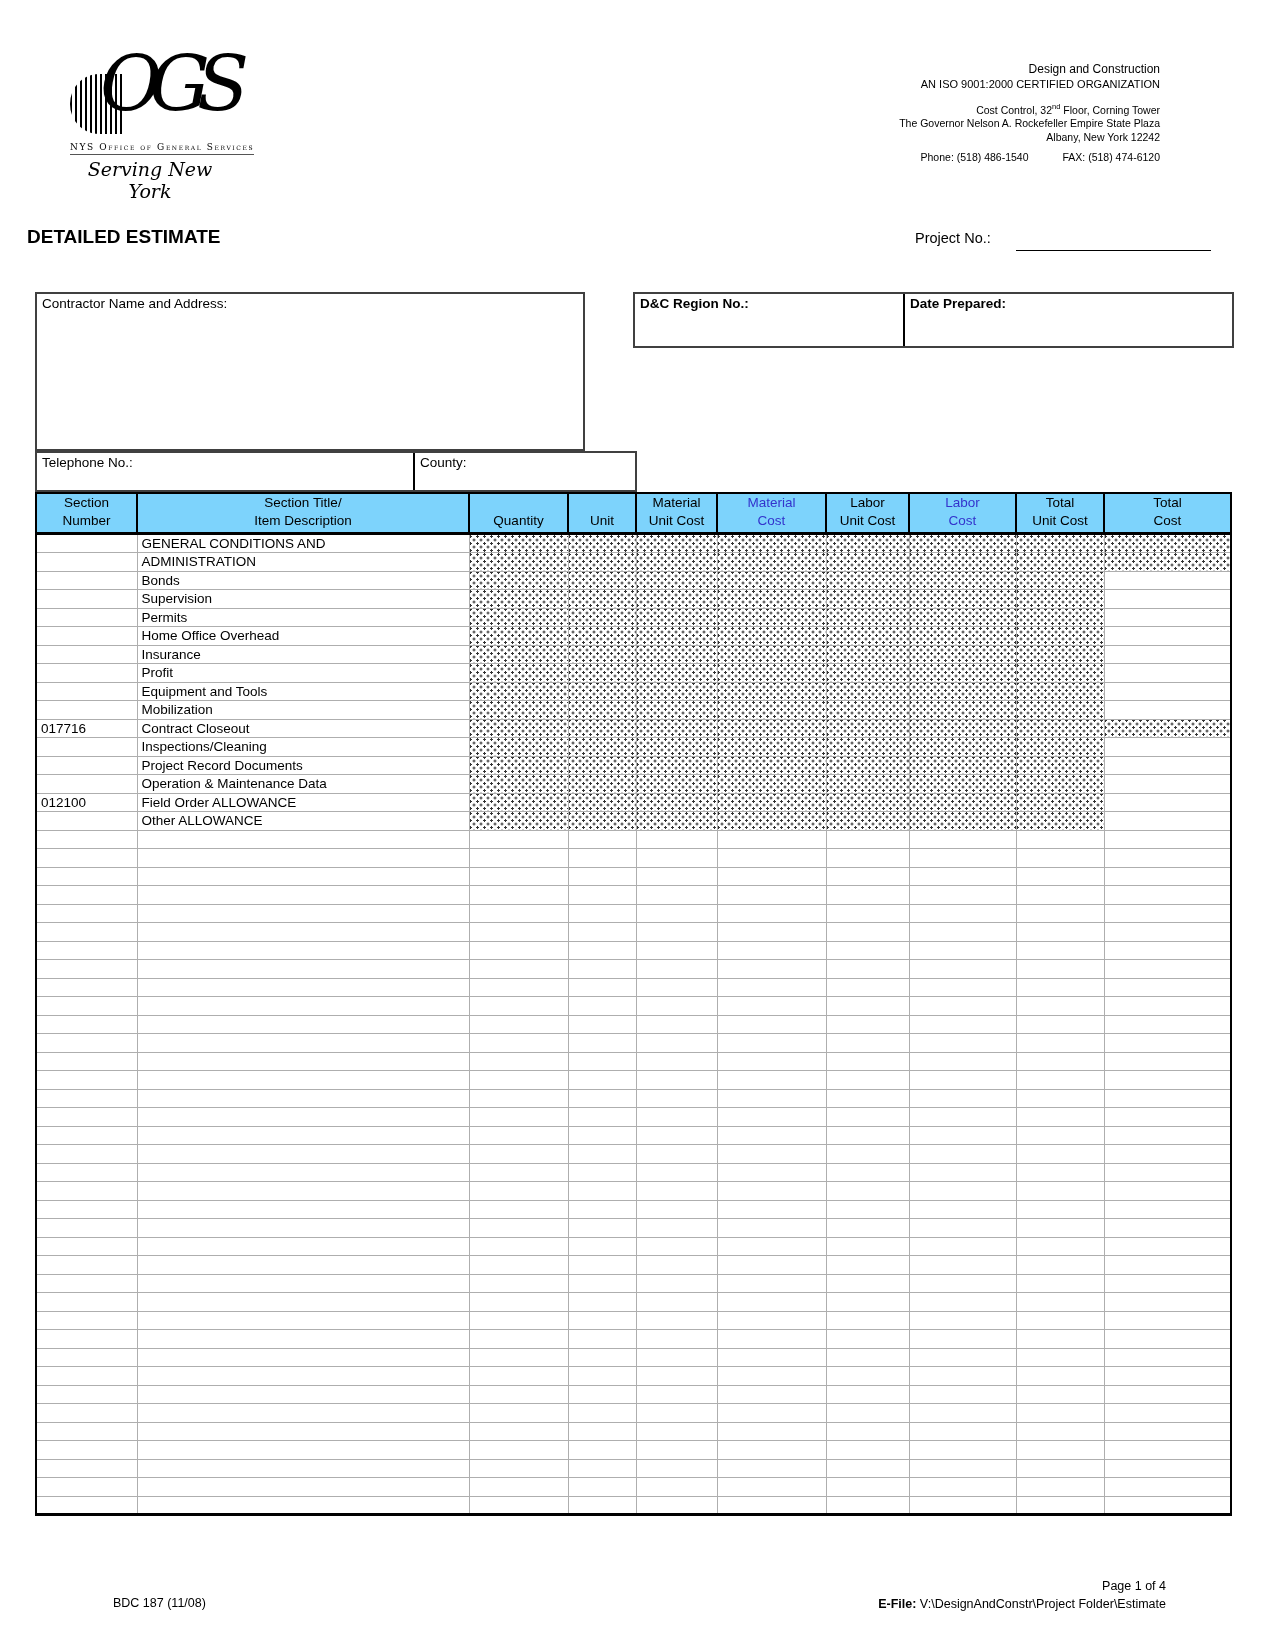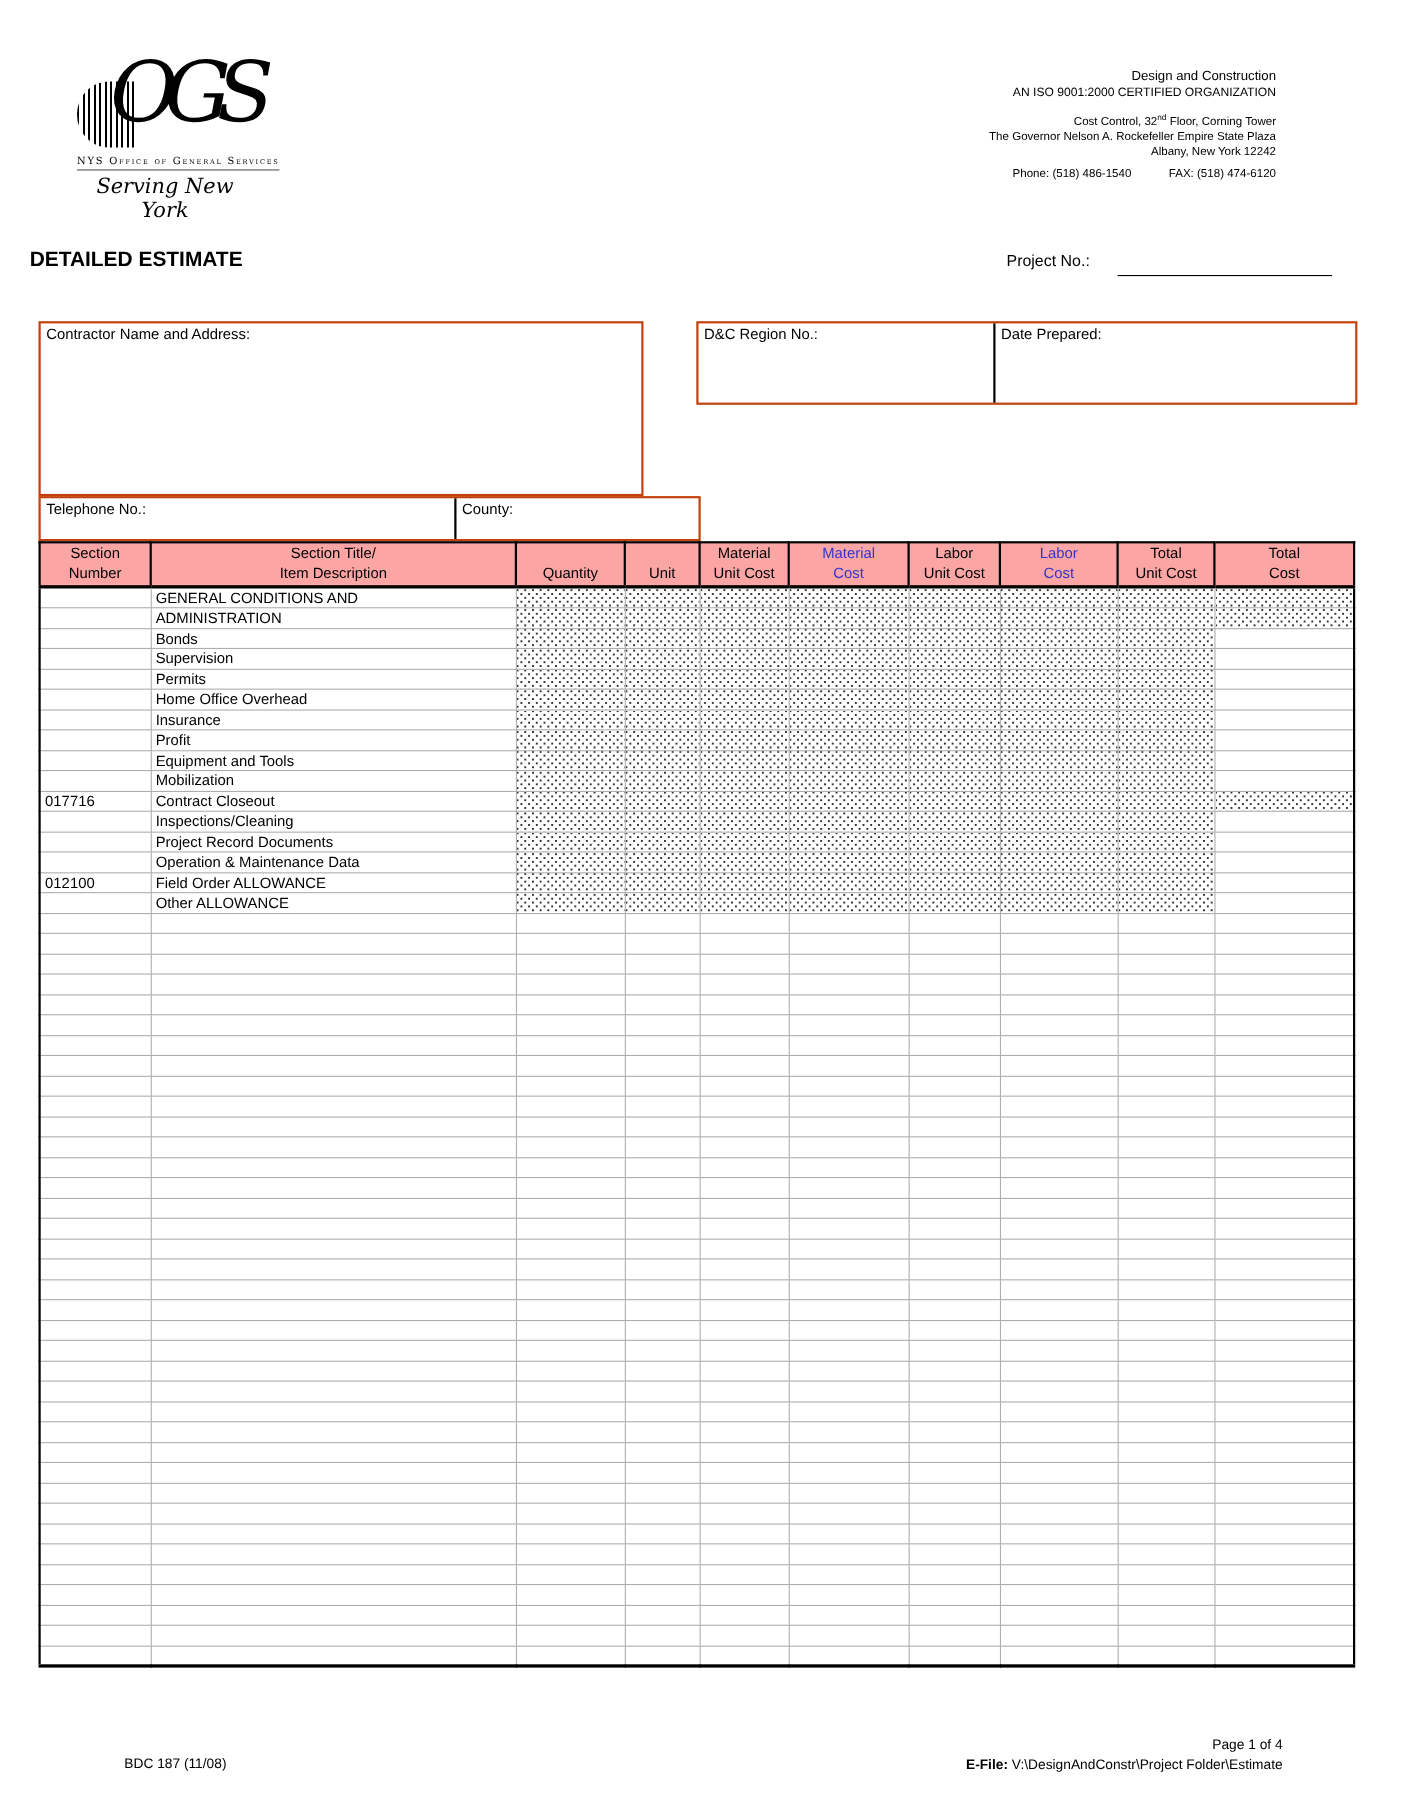--- a/index.html
+++ b/index.html
@@ -31,38 +31,38 @@
   .sup { vertical-align: super; font-size: 7.5px; }
   .corp-phone { margin-top: 7px; font-size: 10.5px; }
   .corp-phone .gap { display: inline-block; width: 34px; }
 
   
   .doc-title { position: absolute; left: 27px; top: 226px; font-size: 19px; font-weight: bold; }
   .projno-label { position: absolute; left: 915px; top: 230px; font-size: 14.5px; }
   .projno-line { position: absolute; left: 1016px; top: 250px; width: 195px; border-bottom: 1.5px solid #000; height: 0; }
 
   
-  .fbox { position: absolute; border: 2px solid #c2410c; font-size: 13.5px; padding: 2px 5px; }
+  .fbox { position: absolute; border: 2px solid #404040; font-size: 13.5px; padding: 2px 5px; }
   .contractor-box { left: 35px; top: 292px; width: 550px; height: 159px; }
   .phone-row { left: 35px; top: 451px; width: 602px; height: 41px; display: flex; padding: 0; }
   .phone-cell { width: 376px; padding: 2px 5px; }
   .county-cell { flex: 1; border-left: 2px solid #000; padding: 2px 5px; }
-  .region-row { left: 633px; top: 292px; width: 601px; height: 76px; display: flex; padding: 0; }
+  .region-row { left: 633px; top: 292px; width: 601px; height: 56px; display: flex; padding: 0; font-weight: bold; }
   .region-cell { width: 270px; border-right: 2px solid #000; padding: 2px 5px; }
   .date-cell { flex: 1; padding: 2px 5px; }
   .desc-box { left: 633px; top: 352px; width: 601px; height: 140px; border-top: 0; }
   .hint { font-style: italic; }
 
   
   .tablewrap { position: absolute; left: 35px; top: 492px; width: 1195px; }
   table.estimate { border-collapse: collapse; table-layout: fixed; width: 1195px;
     border: 2px solid #000; border-bottom: 3px solid #000; }
   table.estimate thead th { border: 2px solid #000; border-bottom: 3px solid #000;
     font-weight: normal; font-size: 13.5px; height: 40px; padding: 0 2px 2px 2px;
-    vertical-align: bottom; text-align: center; background: #fca5a5; }
+    vertical-align: bottom; text-align: center; background: #7dd3fc; }
   table.estimate thead th span { display: block; line-height: 18px; }
   th.blue { color: var(--accent); }
   table.estimate tbody td { border: 1px solid var(--grid); height: 18.5px;
     padding: 0 4px; font-size: 13.5px; line-height: 17px; white-space: nowrap; overflow: hidden; }
   td.c-section { text-align: left; font-size: 13px; }
   td.ind0 { padding-left: 6px; }
   td.ind1 { padding-left: 38px; }
   td.ind2 { padding-left: 56px; }
   td.dots { background-image:
       radial-gradient(circle, #333 1px, transparent 1.3px),

